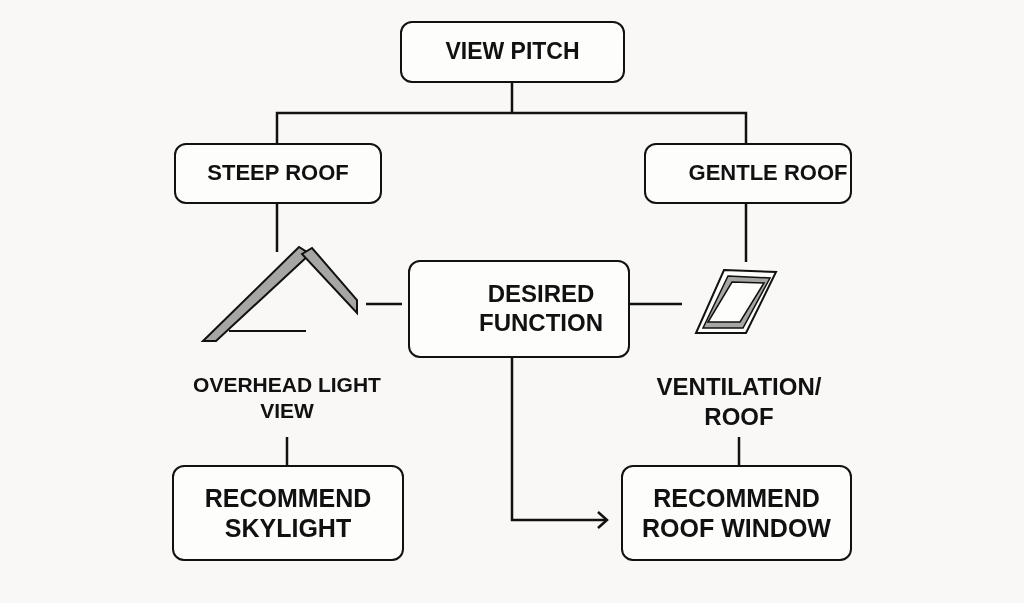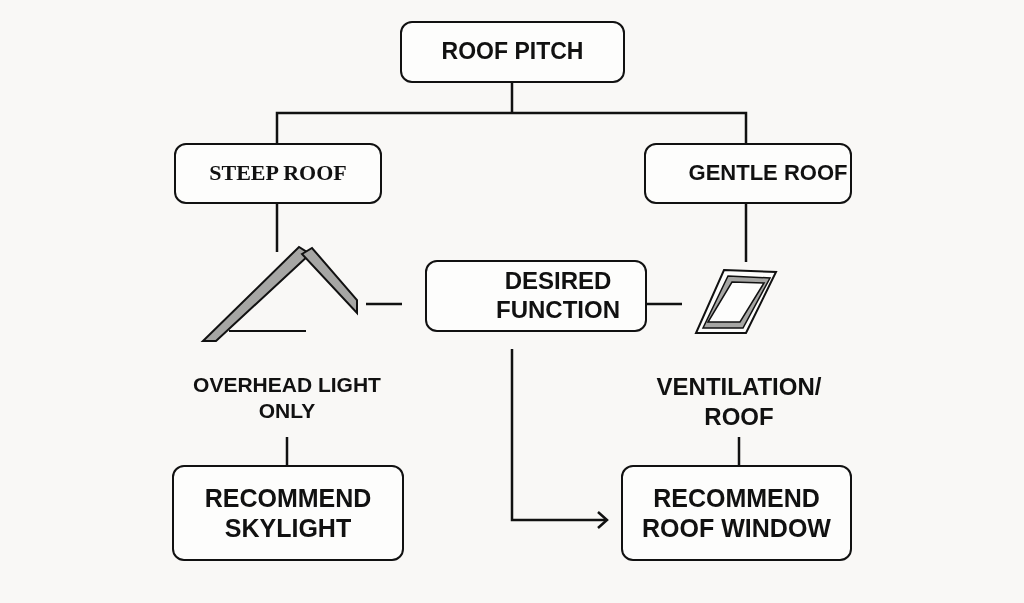--- a/index.html
+++ b/index.html
@@ -63,38 +63,38 @@
   </g>
 
   <g>
     <polygon points="724,270 776,272 746,333 696,333" fill="#fdfdfc" stroke="#111" stroke-width="2"></polygon>
     <polygon points="728,276 770,278 743,328 703,328" fill="#a6a6a4" stroke="#111" stroke-width="1.5"></polygon>
     <polygon points="732,282 764,283 740,322 708,322" fill="#fdfdfc" stroke="#111" stroke-width="1.5"></polygon>
   </g>
 </svg>
 
 <div class="node" style="left:400px;top:21px;width:225px;height:62px;font-size:23px;">
-  <span>ROOF PITCH</span>
+  <span>VIEW PITCH</span>
 </div>
 
-<div class="node" style="left:174px;top:143px;width:208px;height:61px;font-size:22px;font-family:Liberation Serif, serif;">
+<div class="node" style="left:174px;top:143px;width:208px;height:61px;font-size:22px;">
   <span>STEEP ROOF</span>
 </div>
 
 <div class="node" style="left:644px;top:143px;width:208px;height:61px;font-size:22px;padding-left:40px;">
   <span>GENTLE ROOF</span>
 </div>
 
-<div class="node" style="left:425px;top:260px;width:222px;height:72px;font-size:24px;padding-left:44px;">
+<div class="node" style="left:408px;top:260px;width:222px;height:98px;font-size:24px;padding-left:44px;">
   <span>DESIRED
 FUNCTION</span>
 </div>
 
 <div class="label" style="left:162px;top:372px;width:250px;font-size:21px;">OVERHEAD LIGHT
-ONLY</div>
+VIEW</div>
 
 <div class="label" style="left:614px;top:372px;width:250px;font-size:24px;">VENTILATION/
 ROOF</div>
 
 <div class="node" style="left:172px;top:465px;width:232px;height:96px;font-size:25px;">
   <span>RECOMMEND
 SKYLIGHT</span>
 </div>
 
 <div class="node" style="left:621px;top:465px;width:231px;height:96px;font-size:25px;">

